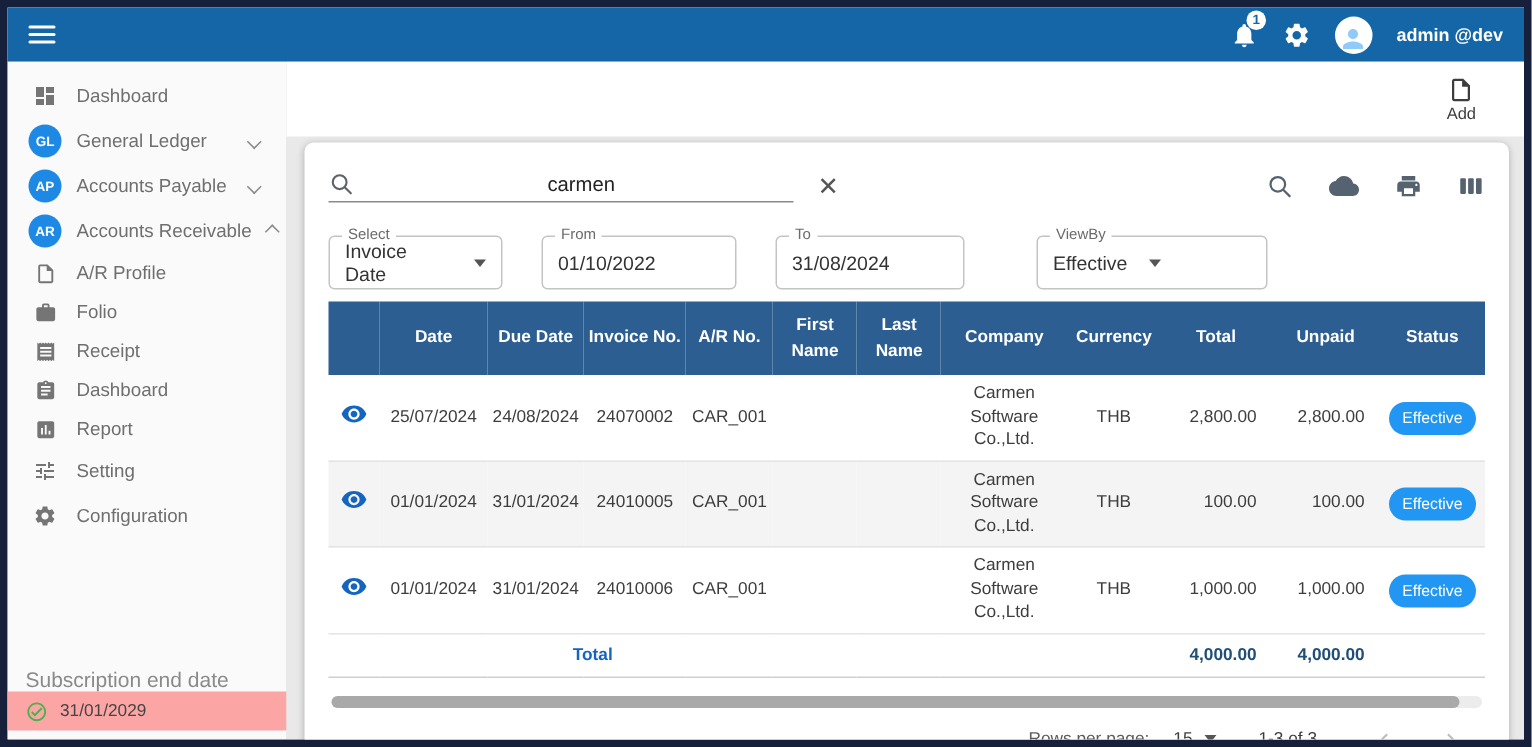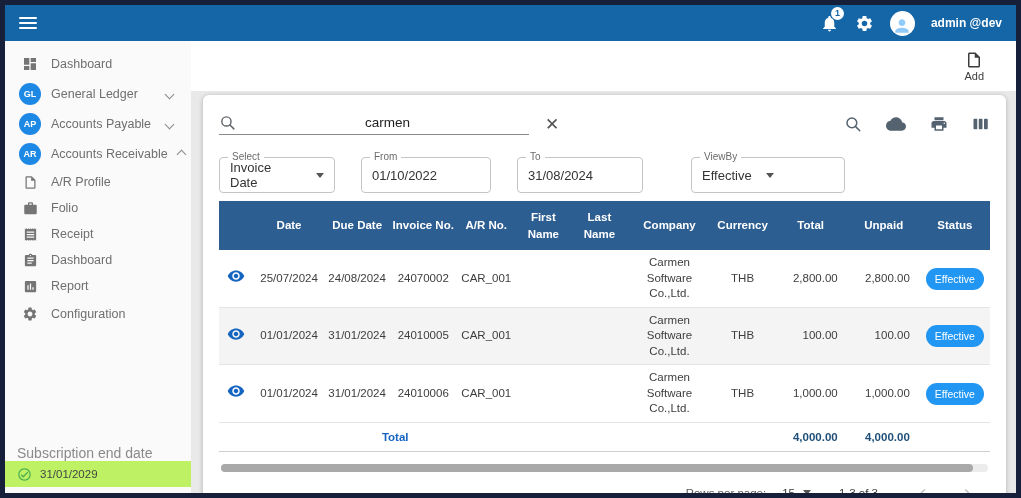--- a/index.html
+++ b/index.html
@@ -37,21 +37,21 @@
     color:#757575; flex-shrink:0; }
   .nav-item.selected .nav-icon { color:#555; }
   .nav-badge { width:22px; height:22px; border-radius:50%; background:#1e88e5; color:#fff;
     font-size:9px; font-weight:bold; display:flex; align-items:center; justify-content:center; flex-shrink:0; }
   .nav-label { flex:1; white-space:nowrap; }
   .chev { width:7px; height:7px; border-right:1.6px solid #8a8a8a; border-bottom:1.6px solid #8a8a8a;
     transform:rotate(45deg); margin-right:8px; flex-shrink:0; }
   .chev.up { transform:rotate(-135deg); }
   .sidebar-bottom { margin-top:auto; padding-bottom:6px; }
   .subscription-label { font-size:14px; color:#8a8a8a; padding:0 0 0 12px; }
-  .subscription-bar { background:#bef264; height:26px; display:flex; align-items:center; gap:8px;
+  .subscription-bar { background:#fca5a5; height:26px; display:flex; align-items:center; gap:8px;
     padding:0 12px; font-size:11.5px; color:#444; }
 
   
   .main { position:absolute; top:36px; left:186px; right:0; bottom:0; background:#e9e9e9; }
   .main-header { background:#fff; height:50px; display:flex; justify-content:flex-end;
     align-items:center; padding-right:32px; }
   .add-btn { display:flex; flex-direction:column; align-items:center; gap:1px; color:#3d3d3d;
     font-size:11px; cursor:pointer; }
   .card { background:#fff; margin:4px 10px 0 12px; border-radius:6px;
     box-shadow:0 1px 5px rgba(0,0,0,.25); padding:12px 16px 4px; }
@@ -186,20 +186,28 @@
       </span>
     <span class="nav-label">Dashboard</span>
   </div>
   <div class="nav-item sub">
     <span class="nav-icon">
         <svg width="15" height="15" viewBox="0 0 24 24" fill="currentColor">
           <path d="M19 3H5c-1.1 0-2 .9-2 2v14c0 1.1.9 2 2 2h14c1.1 0 2-.9 2-2V5c0-1.1-.9-2-2-2zM9 17H7v-7h2v7zm4 0h-2V7h2v10zm4 0h-2v-4h2v4z"></path>
         </svg>
       </span>
     <span class="nav-label">Report</span>
+  </div>
+  <div class="nav-item">
+    <span class="nav-icon">
+        <svg width="16" height="16" viewBox="0 0 24 24" fill="currentColor">
+          <path d="M3 17v2h6v-2H3zM3 5v2h10V5H3zm10 16v-2h8v-2h-8v-2h-2v6h2zM7 9v2H3v2h4v2h2V9H7zm14 4v-2H11v2h10zm-6-4h2V7h4V5h-4V3h-2v6z"></path>
+        </svg>
+      </span>
+    <span class="nav-label">Setting</span>
   </div>
   <div class="nav-item">
     <span class="nav-icon">
         <svg width="16" height="16" viewBox="0 0 24 24" fill="currentColor">
           <path d="M19.14 12.94c.04-.3.06-.61.06-.94 0-.32-.02-.64-.07-.94l2.03-1.58c.18-.14.23-.41.12-.61l-1.92-3.32c-.12-.22-.37-.29-.59-.22l-2.39.96c-.5-.38-1.03-.7-1.62-.94l-.36-2.54c-.04-.24-.24-.41-.48-.41h-3.84c-.24 0-.43.17-.47.41l-.36 2.54c-.59.24-1.13.57-1.62.94l-2.39-.96c-.22-.08-.47 0-.59.22L2.74 8.87c-.12.21-.08.47.12.61l2.03 1.58c-.05.3-.09.63-.09.94s.02.64.07.94l-2.03 1.58c-.18.14-.23.41-.12.61l1.92 3.32c.12.22.37.29.59.22l2.39-.96c.5.38 1.03.7 1.62.94l.36 2.54c.05.24.24.41.48.41h3.84c.24 0 .44-.17.47-.41l.36-2.54c.59-.24 1.13-.56 1.62-.94l2.39.96c.22.08.47 0 .59-.22l1.92-3.32c.12-.22.07-.47-.12-.61l-2.01-1.58zM12 15.6c-1.98 0-3.6-1.62-3.6-3.6s1.62-3.6 3.6-3.6 3.6 1.62 3.6 3.6-1.62 3.6-3.6 3.6z"></path>
         </svg>
       </span>
     <span class="nav-label">Configuration</span>
   </div>
 

